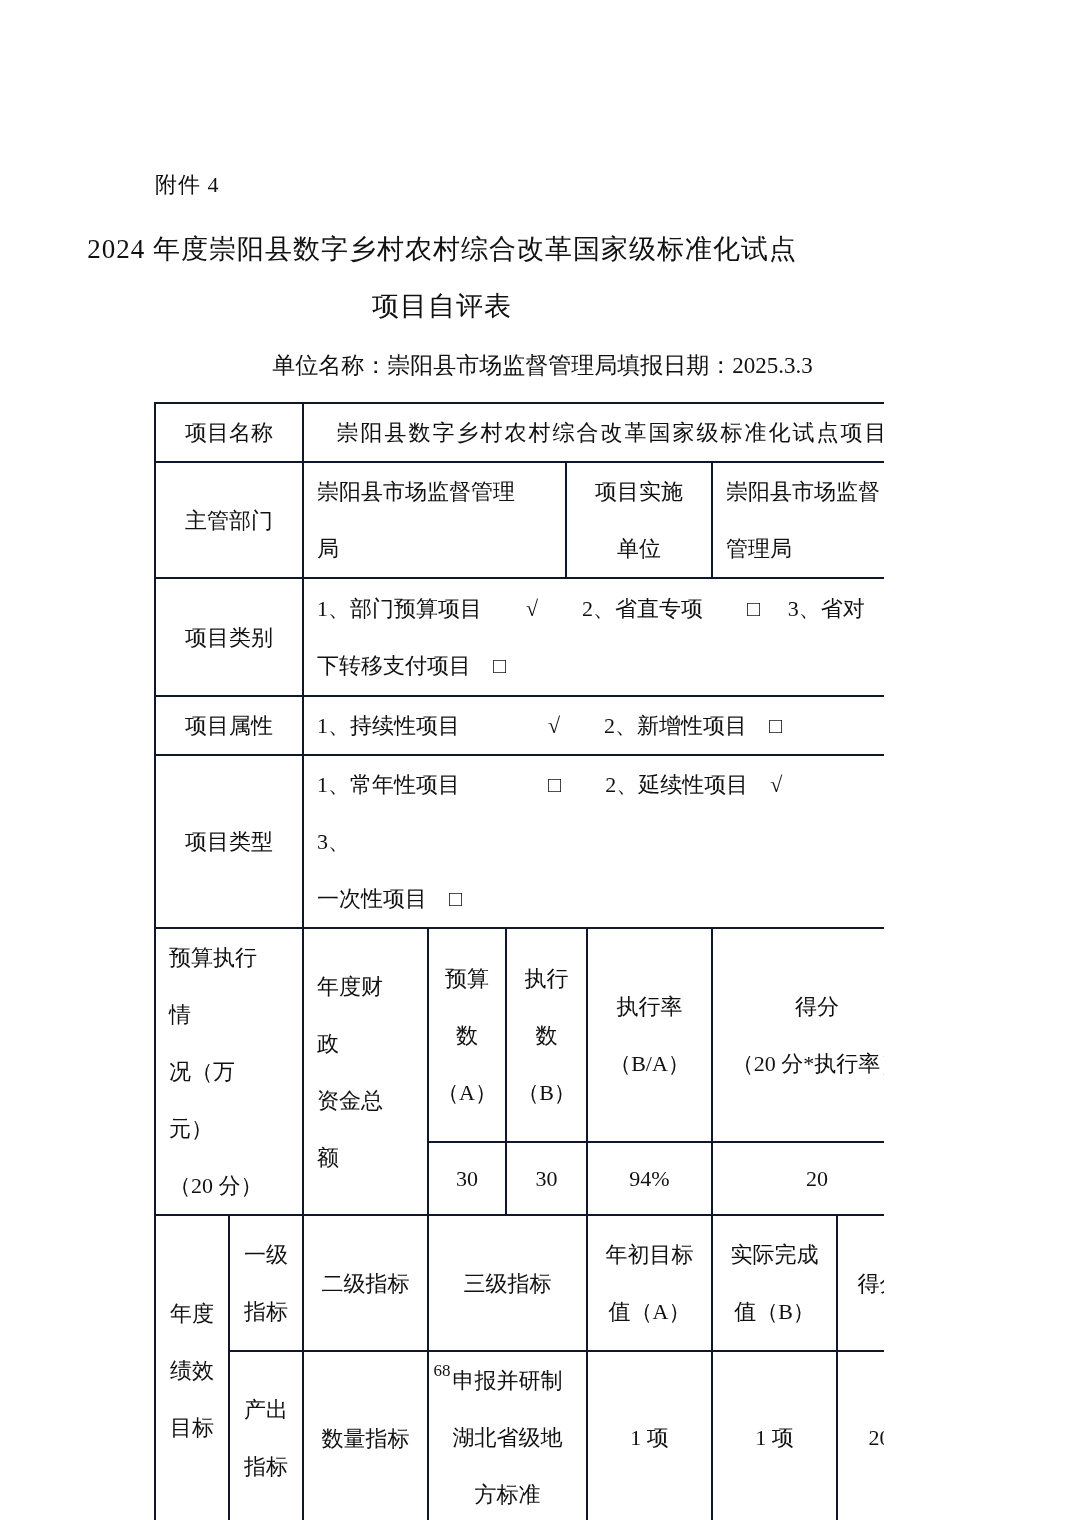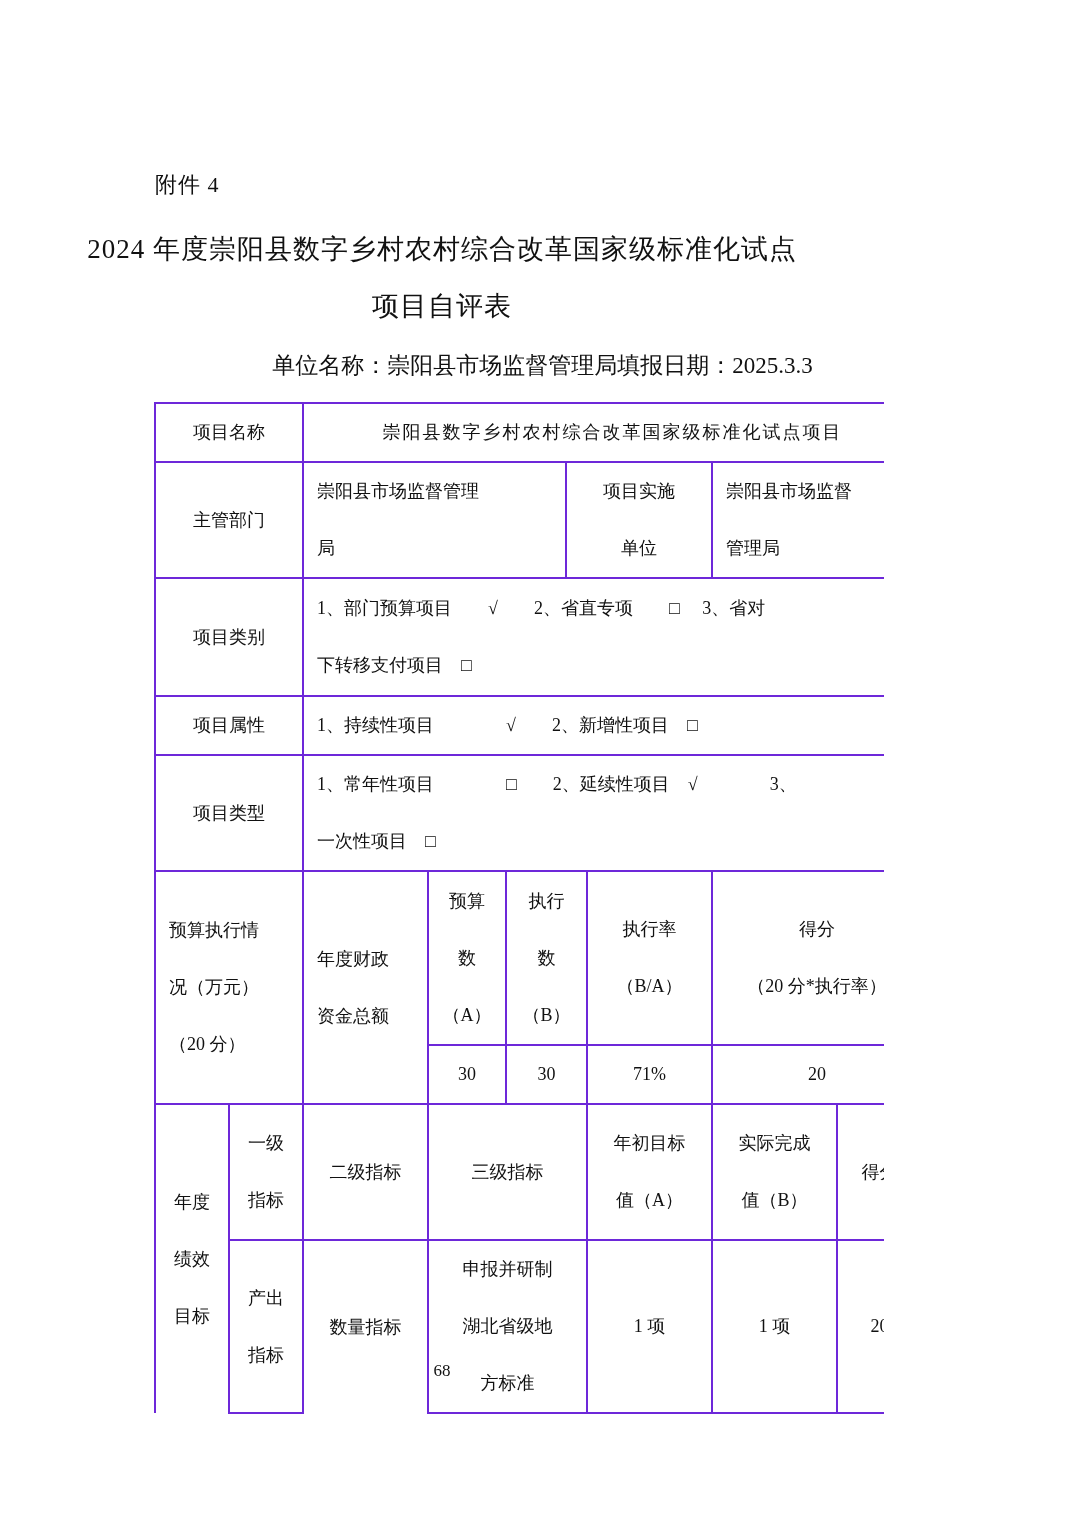--- a/index.html
+++ b/index.html
@@ -44,22 +44,22 @@
   .meta-row .date { padding-right: 2px; }
   table.form {
     position: absolute;
     left: 154px;
     top: 363px;
     width: 769px;
     border-collapse: collapse;
     table-layout: fixed;
   }
   table.form td {
-    border: 2px solid #6d28d9;
-    font-size: 18px;
+    border: 2px solid #0f172a;
+    font-size: 22px;
     line-height: 57px;
     vertical-align: middle;
     text-align: center;
     padding: 0 4px;
     overflow: hidden;
   }
   table.form td.left {
     text-align: left;
     padding-left: 13px;
     padding-right: 24px;
@@ -181,21 +181,21 @@
       </td>
       <td colspan="2">
         <div class="ln">得分</div>
         <div class="ln">（20 分*执行率）</div>
       </td>
     </tr>
 
     <tr class="h54">
       <td>30</td>
       <td colspan="2">30</td>
-      <td>71%</td>
+      <td>94%</td>
       <td colspan="2">20</td>
     </tr>
 
     <tr class="h136">
       <td rowspan="2" class="no-bb">
         <div class="ln">年度</div>
         <div class="ln">绩效</div>
         <div class="ln">目标</div>
       </td>
       <td>

